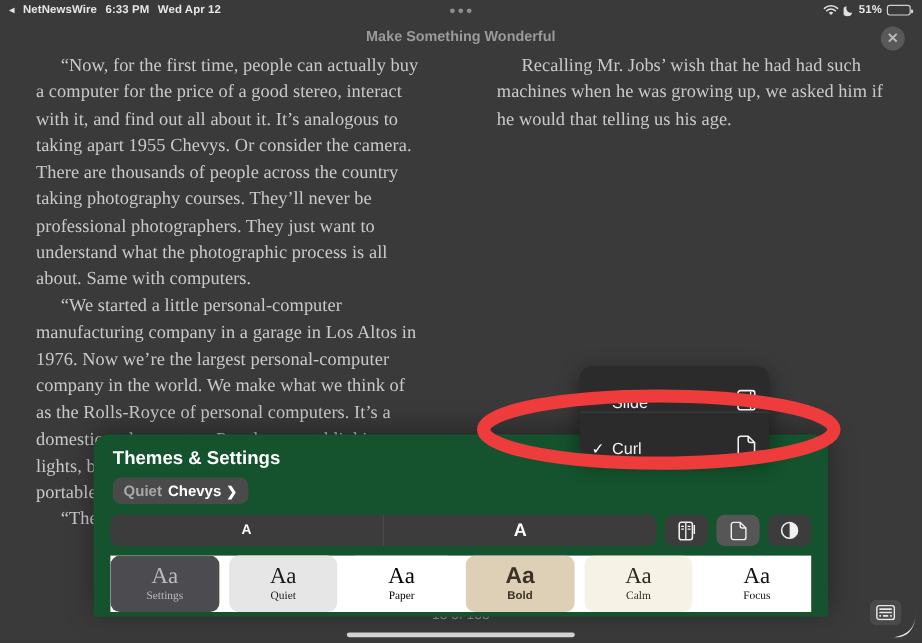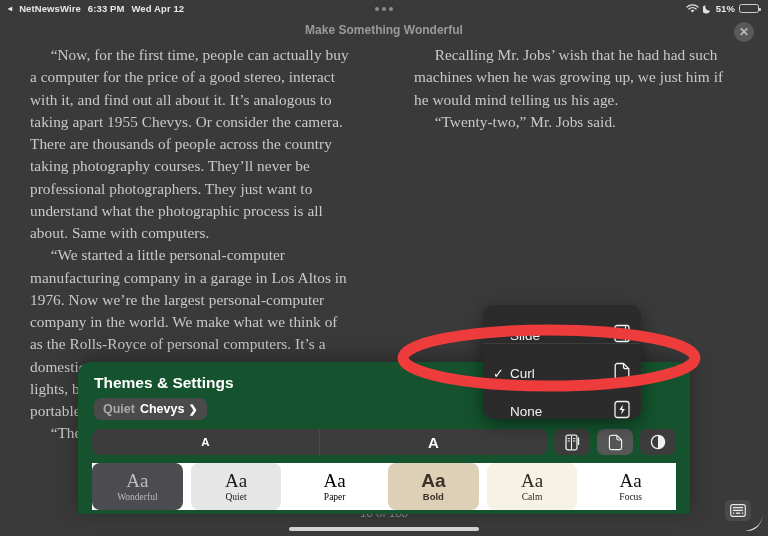--- a/index.html
+++ b/index.html
@@ -241,49 +241,40 @@
     <div class="close-btn">✕</div>
   </div>
 
   <div class="pages">
     <div class="col">
       <p>“Now, for the first time, people can actually buy a computer for the price of a good stereo, interact with it, and find out all about it. It’s analogous to taking apart 1955 Chevys. Or consider the camera. There are thousands of people across the country taking photography courses. They’ll never be professional photographers. They just want to understand what the photographic process is all about. Same with computers.</p>
       <p>“We started a little personal-computer manufacturing company in a garage in Los Altos in 1976. Now we’re the largest personal-computer company in the world. We make what we think of as the Rolls-Royce of personal computers. It’s a domesticated computer. People expect blinking lights, but what they find is that it looks like a portable typewriter, which is about what it is.</p>
       <p>“The enthusiasm is always for thing</p>
     </div>
     <div class="col">
-      <p>Recalling Mr. Jobs’ wish that he had had such machines when he was growing up, we just him if he would mind telling us his age.</p>
-      <p>“Twenty-two,” Mr. Jobs said.</p>
+      <p>Recalling Mr. Jobs’ wish that he had had such machines when he was growing up, we asked him if he would that telling us his age.</p>
     </div>
   </div>
 
   <div class="menu">
     <div class="menu-item">
       <span class="mi-check"></span>
       <span class="mi-label">Slide</span>
       <svg class="mi-icon" viewBox="0 0 16 19">
         <rect x="1" y="1.5" width="14" height="16" rx="2" stroke="#f2f2f2" stroke-width="1.3" fill="none"></rect>
         <line x1="11.5" y1="2.2" x2="11.5" y2="16.8" stroke="#f2f2f2" stroke-width="1.1"></line>
         <path d="M9 9.5H4M6 7l-2.4 2.5L6 12" stroke="#f2f2f2" stroke-width="1.3" fill="none" stroke-linecap="round" stroke-linejoin="round"></path>
       </svg>
     </div>
     <div class="menu-item">
       <span class="mi-check">✓</span>
       <span class="mi-label">Curl</span>
       <svg class="mi-icon" viewBox="0 0 16 19">
         <path d="M1.2 3.5a2 2 0 0 1 2-2h6.3l5.3 5.2v8.8a2 2 0 0 1-2 2H3.2a2 2 0 0 1-2-2z" stroke="#f2f2f2" stroke-width="1.3" fill="none" stroke-linejoin="round"></path>
         <path d="M9.5 1.5v3.3c0 1 .6 1.9 1.9 1.9h3.4" stroke="#f2f2f2" stroke-width="1.3" fill="none" stroke-linejoin="round"></path>
-      </svg>
-    </div>
-    <div class="menu-item">
-      <span class="mi-check"></span>
-      <span class="mi-label">None</span>
-      <svg class="mi-icon" viewBox="0 0 16 19">
-        <rect x="1" y="1.5" width="14" height="16" rx="2.4" stroke="#f2f2f2" stroke-width="1.3" fill="none"></rect>
-        <path d="M8.8 4.6 5.4 10h2.6l-.8 4.5L11 9h-2.6z" fill="#f2f2f2"></path>
       </svg>
     </div>
   </div>
 
   <svg class="annot" width="312" height="72" viewBox="0 0 312 72">
     <ellipse cx="156" cy="36" rx="146" ry="28" fill="none" stroke="#ee3b3b" stroke-width="11" stroke-linecap="round"></ellipse>
   </svg>
 
   <div class="sheet">
     <div class="sheet-title">Themes &amp; Settings</div>
@@ -320,21 +311,21 @@
         <svg width="16" height="16" viewBox="0 0 16 16">
           <circle cx="8" cy="8" r="6.6" stroke="#f0f0f0" stroke-width="1.3" fill="none"></circle>
           <path d="M8 1.4a6.6 6.6 0 0 1 0 13.2z" fill="#f0f0f0"></path>
         </svg>
       </div>
     </div>
 
     <div class="themes" style="background: rgb(255, 255, 255); color: rgb(17, 17, 17);">
       <div class="swatch" style="background: rgb(75, 75, 80); color: rgb(188, 188, 188);">
         <span class="sw-aa">Aa</span>
-        <span class="sw-nm">Wonderful</span>
+        <span class="sw-nm">Settings</span>
       </div>
       <div class="swatch sel" style="background: rgb(230, 230, 230); color: rgb(26, 26, 26);">
         <span class="sw-aa">Aa</span>
         <span class="sw-nm">Quiet</span>
       </div>
       <div class="swatch" style="background: rgb(255, 255, 255); color: rgb(0, 0, 0);">
         <span class="sw-aa">Aa</span>
         <span class="sw-nm">Paper</span>
       </div>
       <div class="swatch" style="background: rgb(222, 208, 182); color: rgb(58, 50, 38);">

